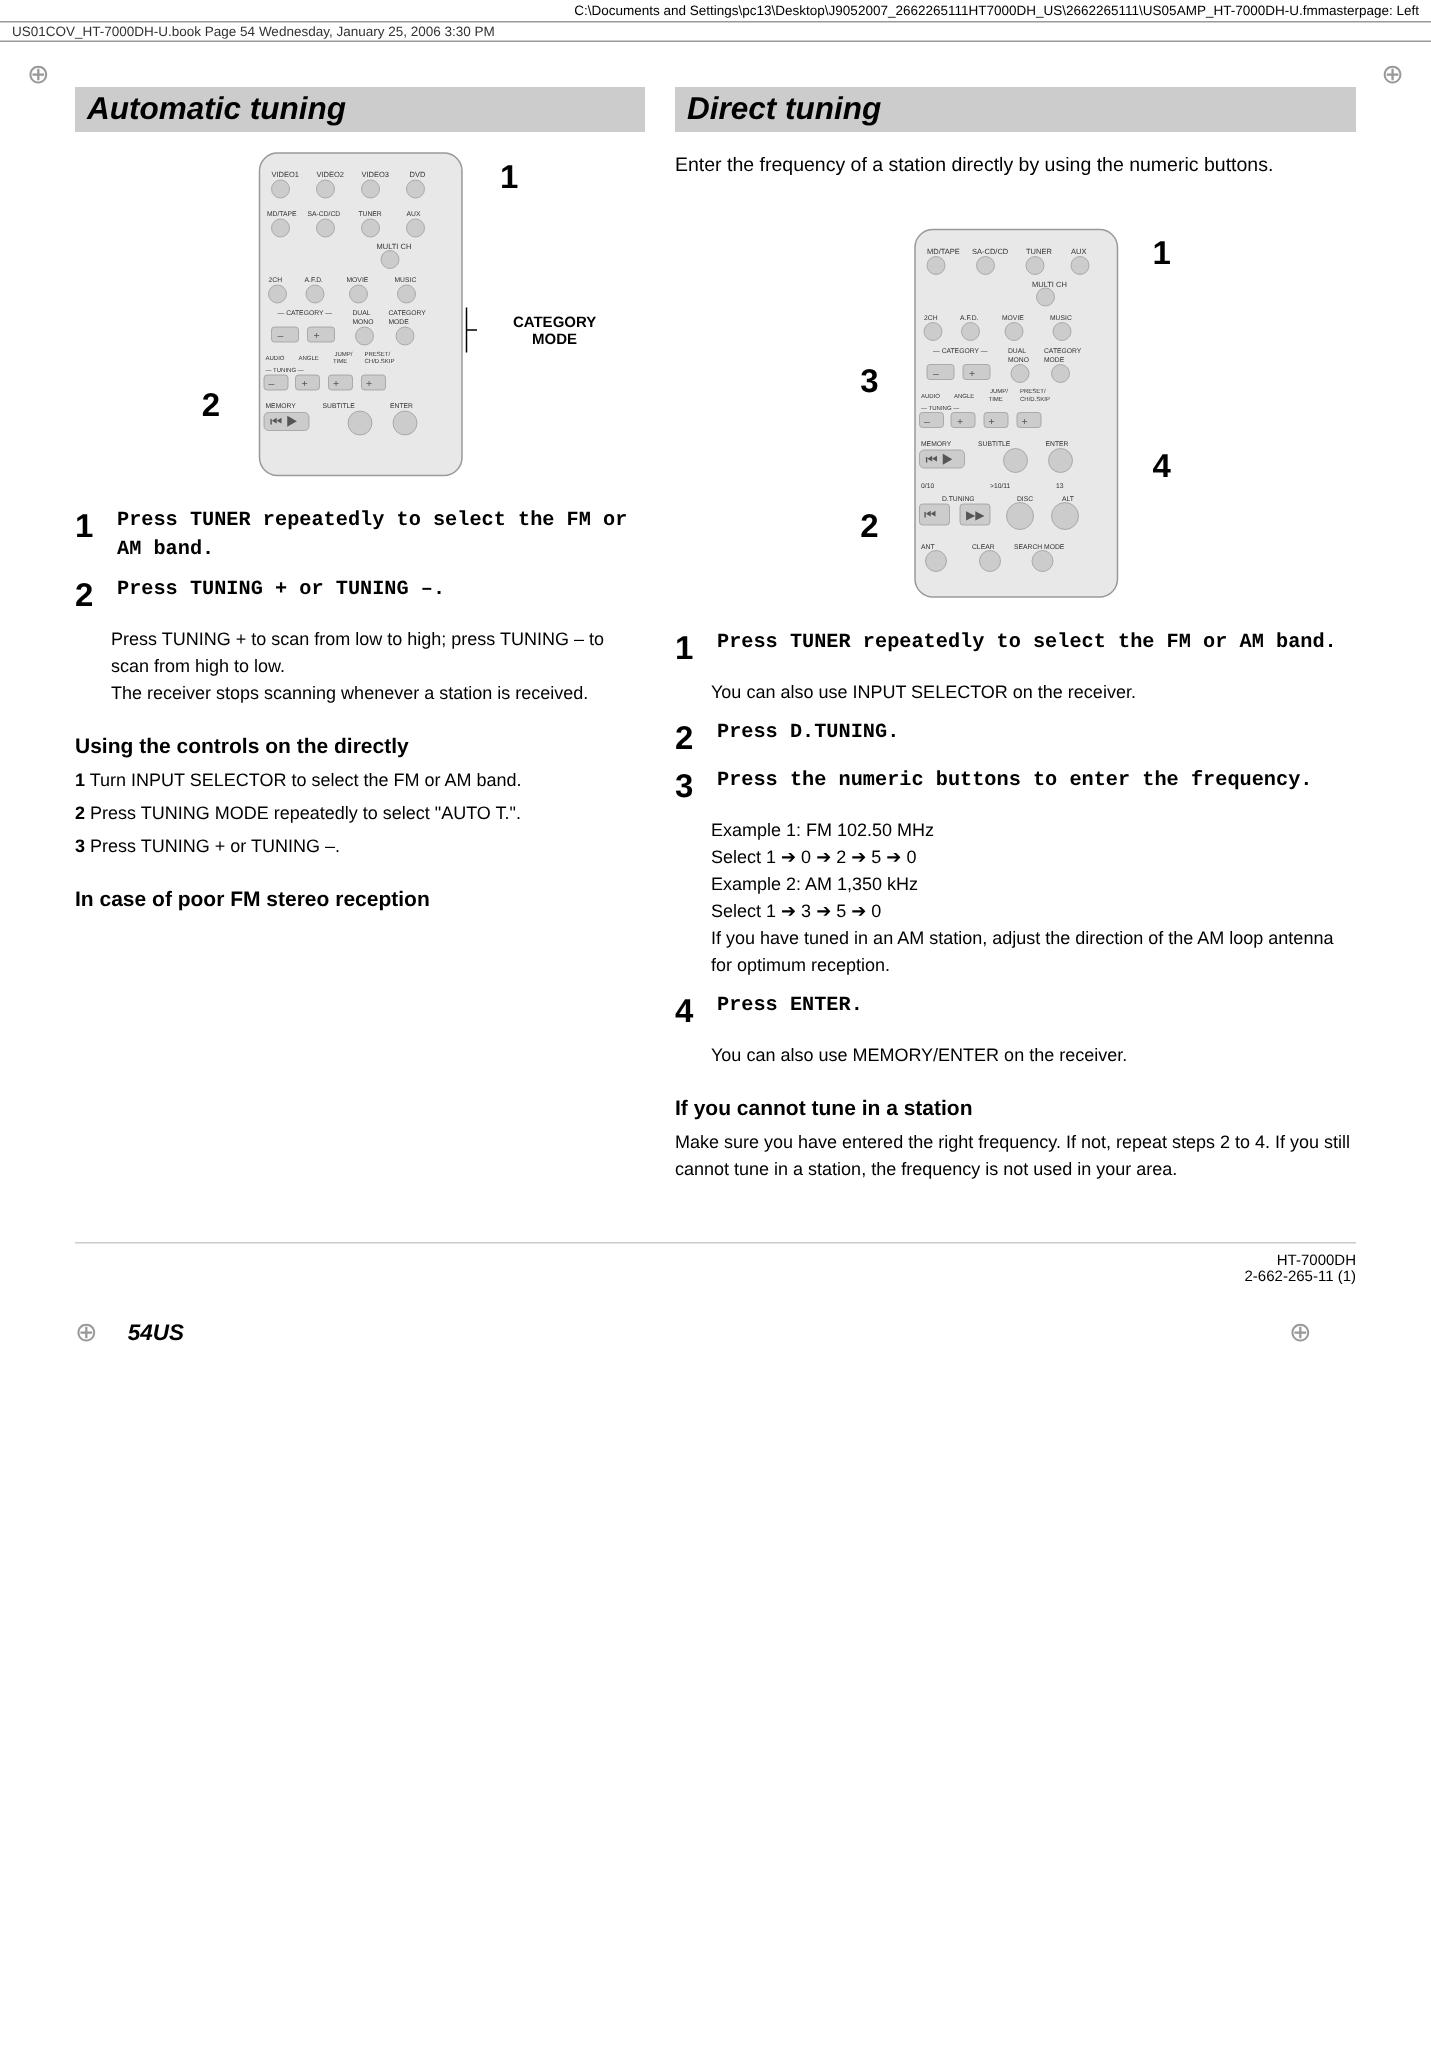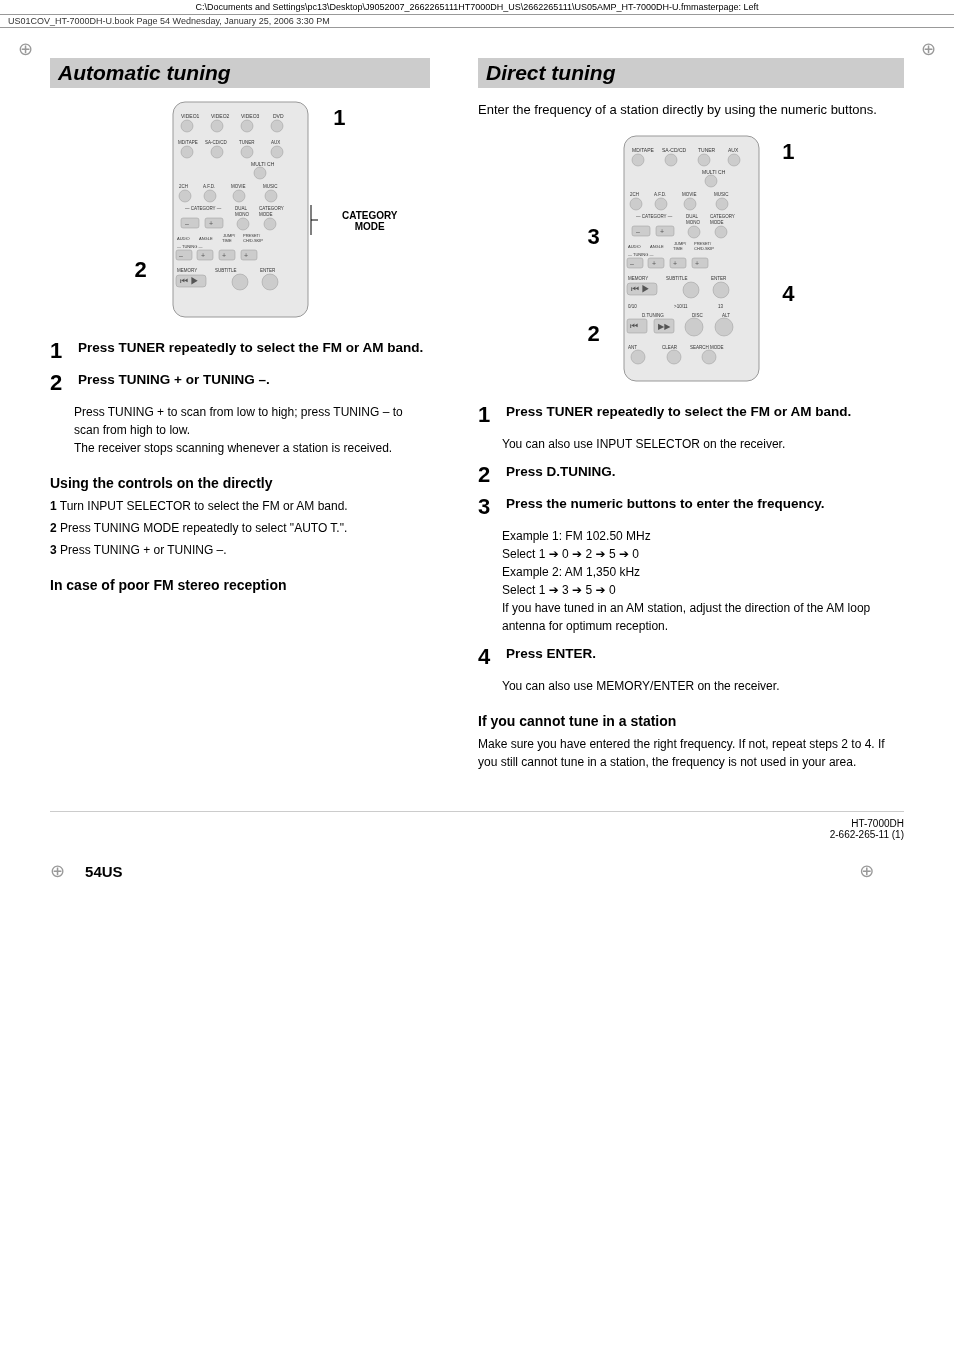--- a/index.html
+++ b/index.html
@@ -15,21 +15,21 @@
 
     
     .page-content {
       padding: 20px 50px 30px 50px;
       position: relative;
     }
 
     
     .two-col {
       display: flex;
-      gap: 48px;
+      gap: 20px;
     }
     .left-col {
       width: 380px;
       flex-shrink: 0;
     }
     .right-col {
       flex: 1;
     }
 
     .diagram-container {
@@ -56,21 +56,21 @@
     .sub-step-num {
       font-weight: bold;
     }
 
     .top-header {
       background: white;
       padding: 2px 8px 2px 8px;
       font-size: 9px;
       border-bottom: 1px solid #999;
       display: flex;
-      justify-content: center;
+      justify-content: flex-end;
     }
 
     .sub-header {
       padding: 1px 8px;
       font-size: 9px;
       border-bottom: 1px solid #999;
       color: #333;
     }
 
     .bold-step-line {
@@ -81,20 +81,21 @@
     .bold-step-line .big-num {
       font-size: 22px;
       font-weight: bold;
       min-width: 22px;
       line-height: 1.1;
     }
     .bold-step-line .bold-text {
       font-weight: bold;
       font-size: 13.5px;
       line-height: 1.4;
+      font-family: Liberation Mono, monospace;
     }
     .indented-text {
       margin-left: 24px;
       font-size: 12px;
       line-height: 1.5;
       margin-bottom: 10px;
     }
 
     .section-header-box {
       background: #ccc;
@@ -250,21 +251,21 @@
       <div class="sub-section-title">In case of poor FM stereo reception</div>
 
     </div>
 
     <div class="right-col">
 
       <div class="section-header-box">
         <span>Direct tuning</span>
       </div>
 
-      <div style="font-size:13px; line-height:1.5; margin-bottom:14px;">Enter the frequency of a station directly by using the numeric buttons.</div>
+      <div style="font-size:13px; line-height:1.5; margin-bottom:31px;">Enter the frequency of a station directly by using the numeric buttons.</div>
 
       <div style="position:relative; display:flex; justify-content:center; margin-bottom:16px;">
         <div style="position:relative; display:inline-block;">
           
           <div style="position:absolute; right:-26px; top:5px; font-size:22px; font-weight:bold;">1</div>
           <div style="position:absolute; right:-26px; bottom:80px; font-size:22px; font-weight:bold;">4</div>
           <div style="position:absolute; left:-26px; top:90px; font-size:22px; font-weight:bold;">3</div>
           <div style="position:absolute; left:-26px; bottom:40px; font-size:22px; font-weight:bold;">2</div>
 
           <svg width="155" height="250" viewBox="0 0 155 250">
@@ -385,21 +386,21 @@
       <div class="sub-section-title">If you cannot tune in a station</div>
       <div style="font-size:12px; line-height:1.5;">Make sure you have entered the right frequency. If not, repeat steps 2 to 4. If you still cannot tune in a station, the frequency is not used in your area.</div>
 
     </div>
   </div>
 
   <div style="margin-top: 40px; display:flex; justify-content:space-between; align-items:flex-end; border-top: 1px solid #ccc; padding-top:6px;">
 
     <div style="display:flex; align-items:center; gap:20px;">
       <span style="font-size:18px; color:#999;">⊕</span>
-      <span style="font-size:15px; font-weight:bold;">54US</span>
+      <span style="font-size:15px; font-weight:bold;font-style:italic;">54US</span>
     </div>
     <div style="display:flex; align-items:center; gap:20px;flex-direction:column;">
       <span style="font-size:10px; text-align:right; white-space:pre-line;">HT-7000DH
 2-662-265-11 (1)</span>
       <span style="font-size:18px; color:#999;">⊕</span>
     </div>
   </div>
 
 </div>
 

